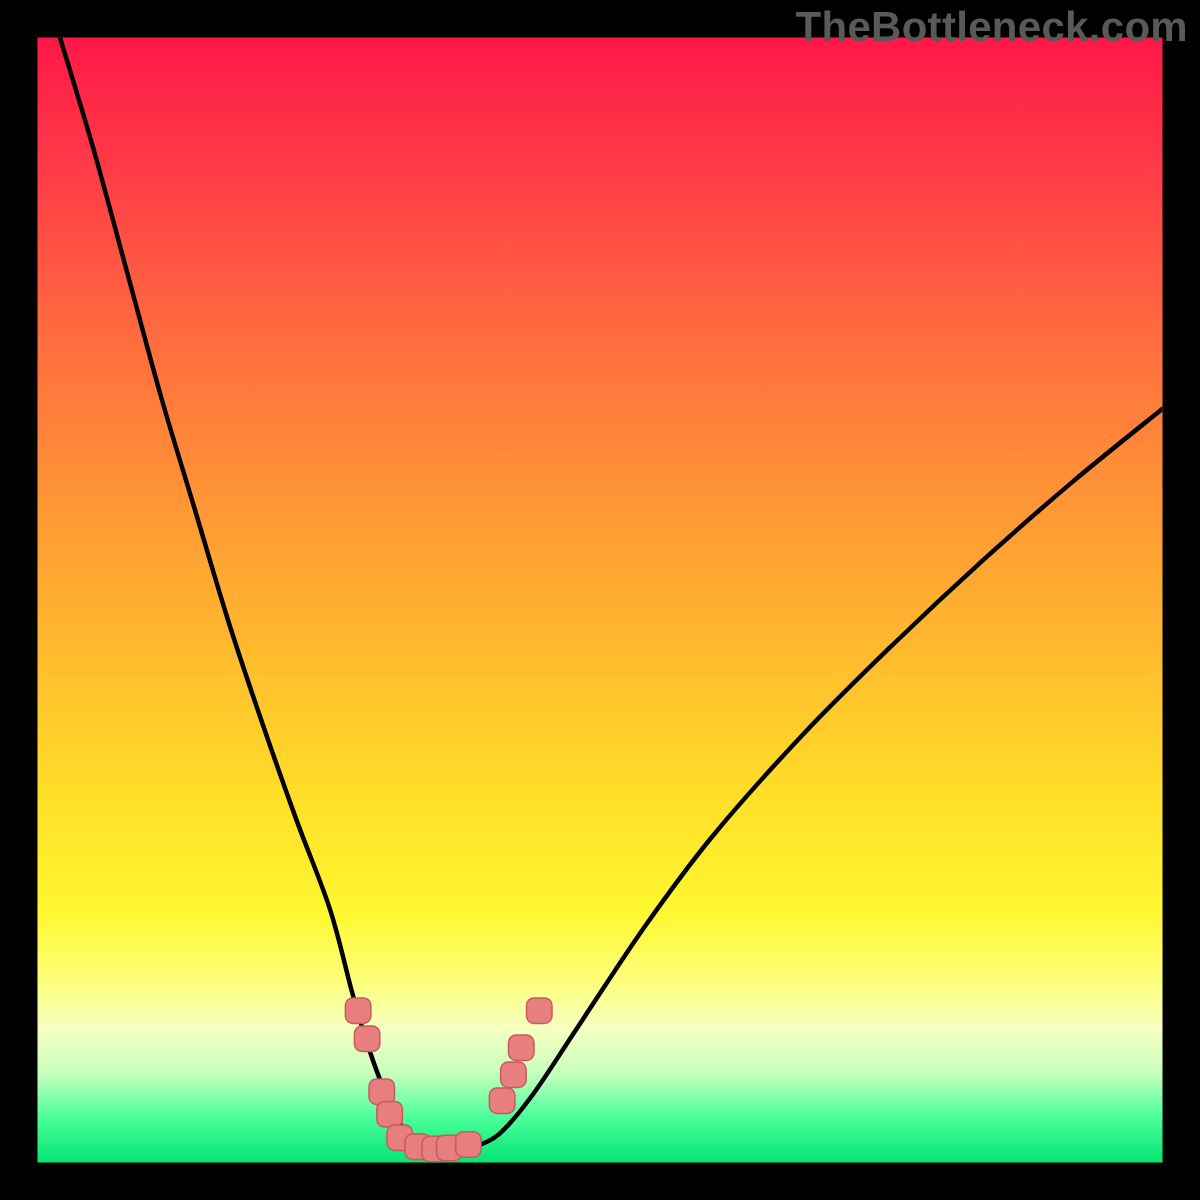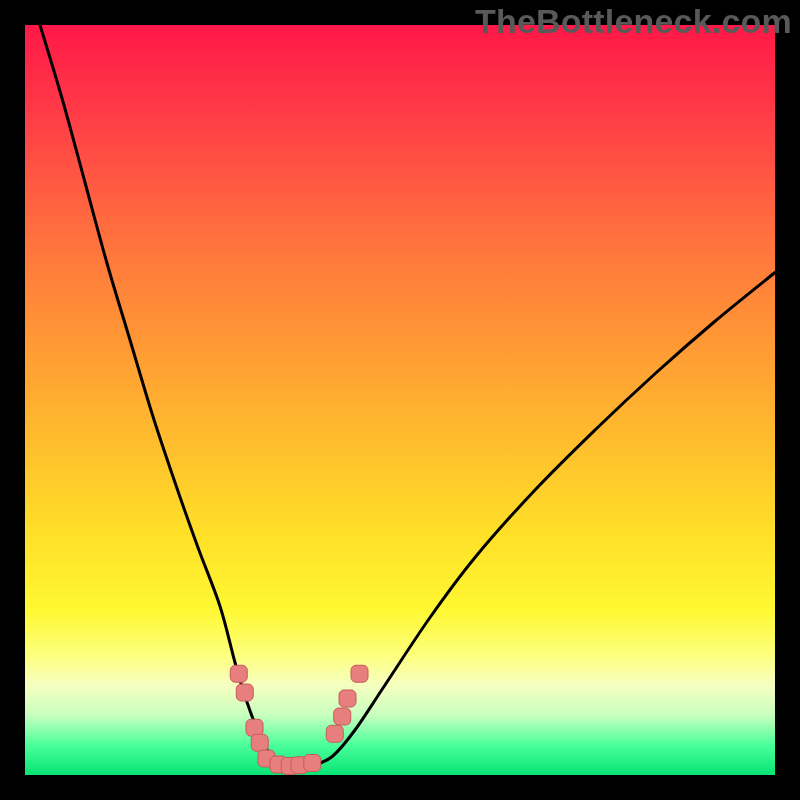--- a/index.html
+++ b/index.html
@@ -28,21 +28,21 @@
       #f6ffc0 88%,
       #c8ffbf 92%,
       #4bff9a 96%,
       #06e474 100%);
   }
   .watermark {
     position: absolute;
     top: 2px;
     right: 8px;
     font-family: Arial, Helvetica, sans-serif;
-    font-size: 34px;
+    font-size: 28px;
     font-weight: 600;
     color: #595959;
     letter-spacing: 0.2px;
   }
   svg.curve {
     position: absolute;
     left: 0;
     top: 0;
   }
 </style>

